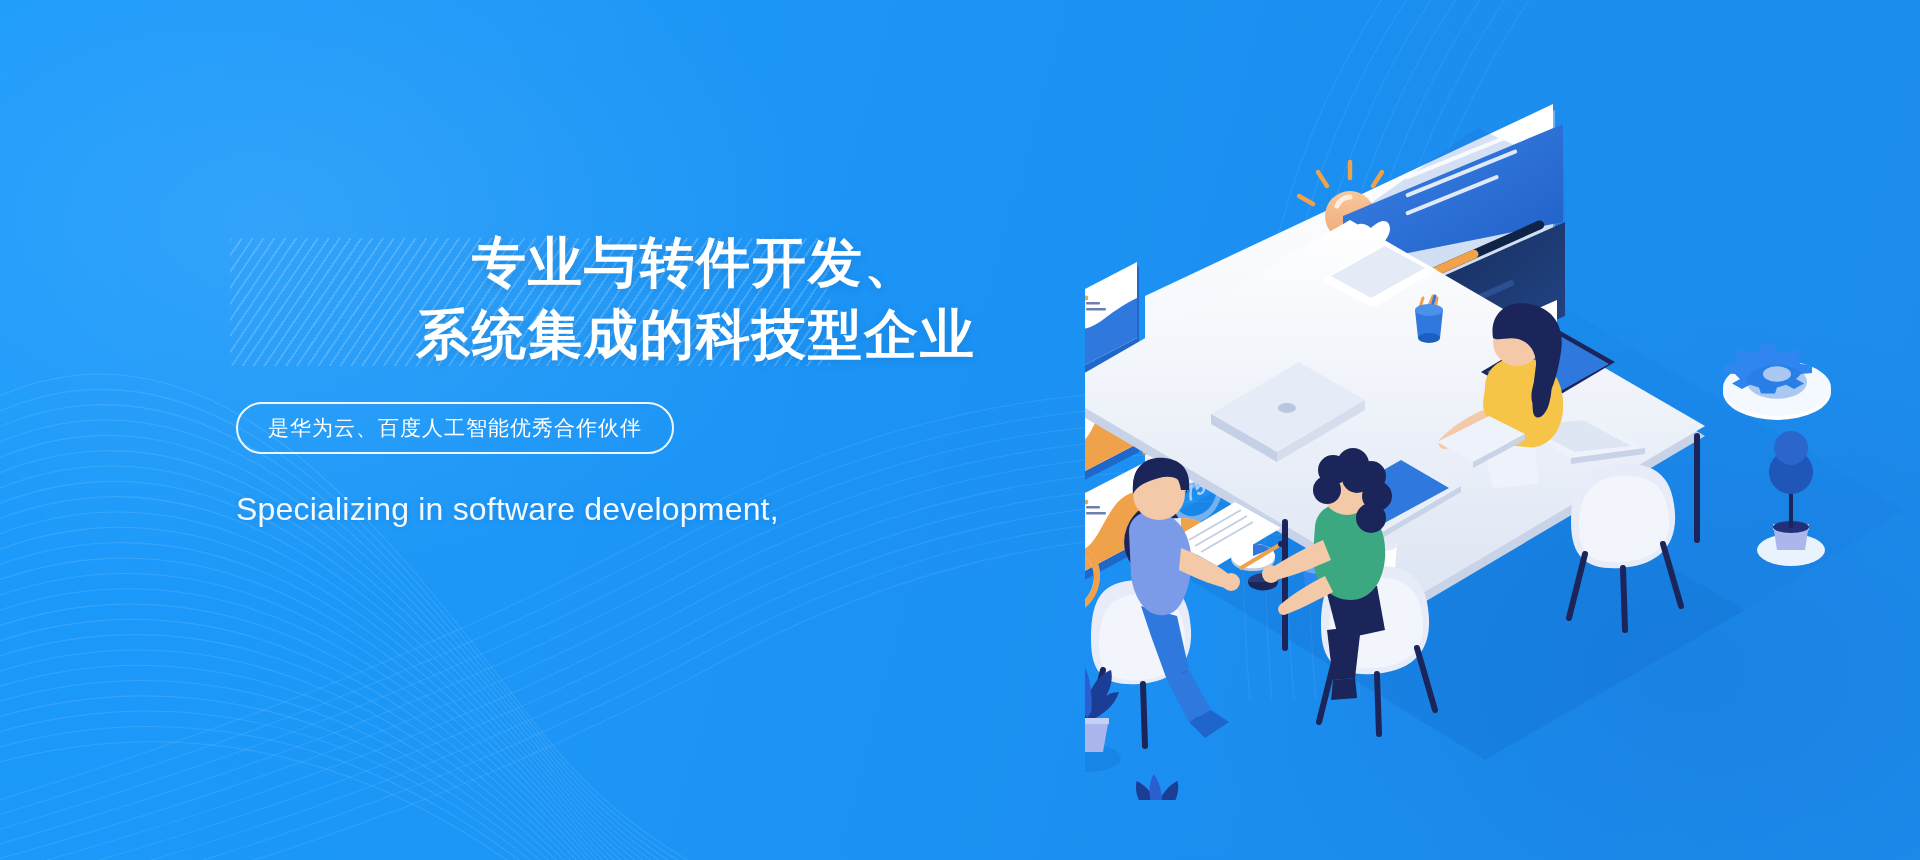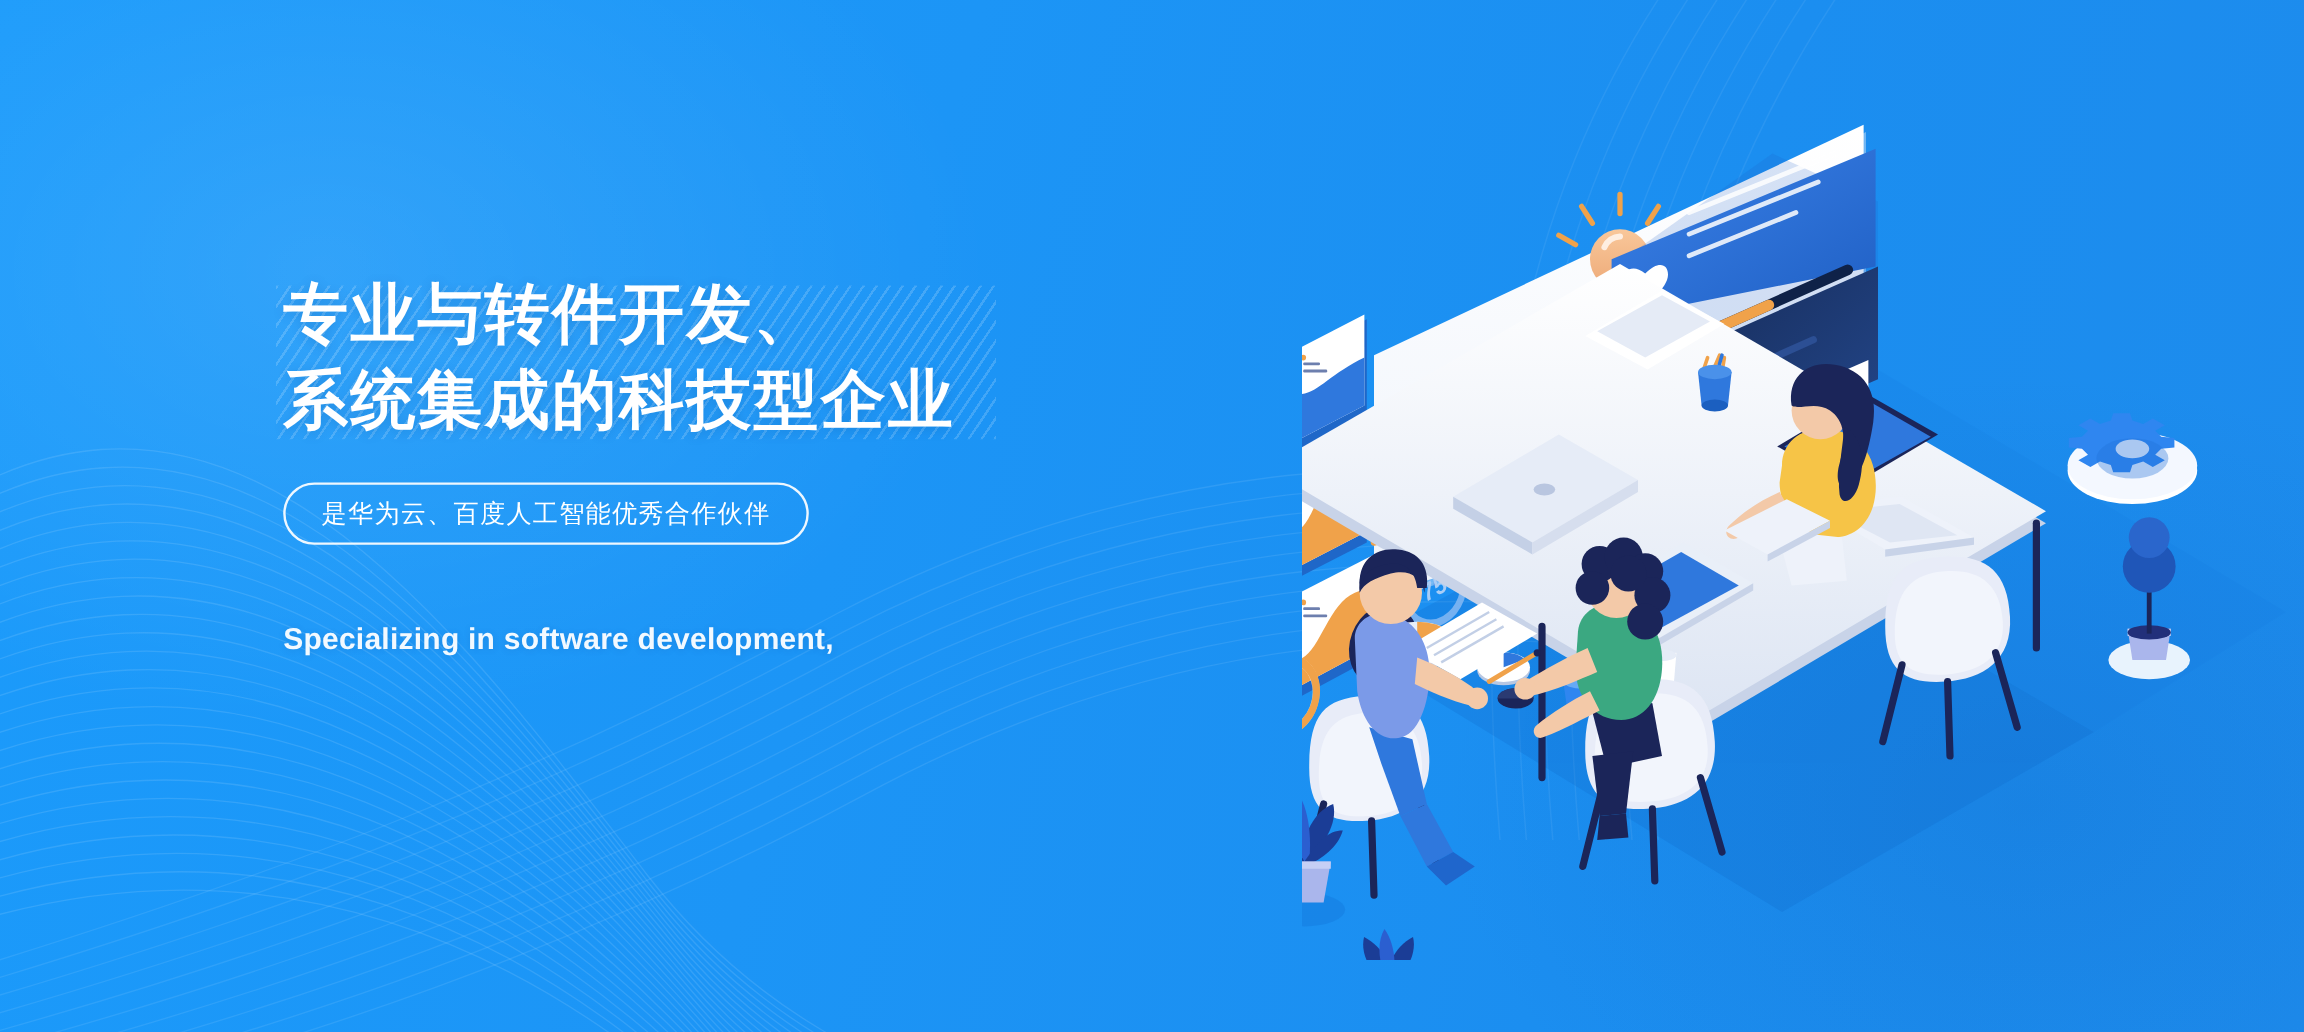--- a/index.html
+++ b/index.html
@@ -31,21 +31,21 @@
   }
 
   
   .waves{ position:absolute; left:-60px; bottom:-110px; width:1500px; height:760px; pointer-events:none; opacity:.55;}
   .waves2{ position:absolute; right:-160px; top:-200px; width:1300px; height:900px; pointer-events:none; opacity:.30;}
 
   
   .copy{
     position:absolute; left:236px; top:232px; width:920px;
   }
-  .headline{ position:relative; }
+  .headline{ position:relative;text-align:center; }
   .headline-stripes{
     position:absolute; left:-6px; top:6px; width:600px; height:128px;
     background:repeating-linear-gradient(-56deg, rgba(255,255,255,.17) 0 2px, rgba(255,255,255,0) 2px 9px);
     pointer-events:none;
   }
   .h-line{
     position:relative;
     font-size:54px; line-height:60px; font-weight:700;
     color:#ffffff; letter-spacing:2px;
     text-shadow:0 2px 10px rgba(5,60,125,.18);
@@ -57,23 +57,23 @@
     display:inline-flex; align-items:center; justify-content:center;
     margin-top:38px;
     height:52px; padding:16px 30px;
     border:2px solid rgba(255,255,255,.92);
     border-radius:28px;
     color:#ffffff; font-size:21px; letter-spacing:1px;
     white-space:nowrap;
   }
 
   .sub{
-    margin-top:60px;
-    color:#f2f9ff; font-size:25px; line-height:38px;
-    font-weight:700; letter-spacing:.2px;
+    margin-top:36px;
+    color:#f2f9ff; font-size:32px; line-height:38px;
+    font-weight:400; letter-spacing:.2px;
     text-shadow:0 1px 6px rgba(5,60,125,.14);
   }
   .sub div{ white-space:nowrap; }
 
   
   .art{ position:absolute; left:1085px; top:70px; width:840px; height:730px; }
   .art svg{ display:block; }
 </style>
 </head>
 <body>

